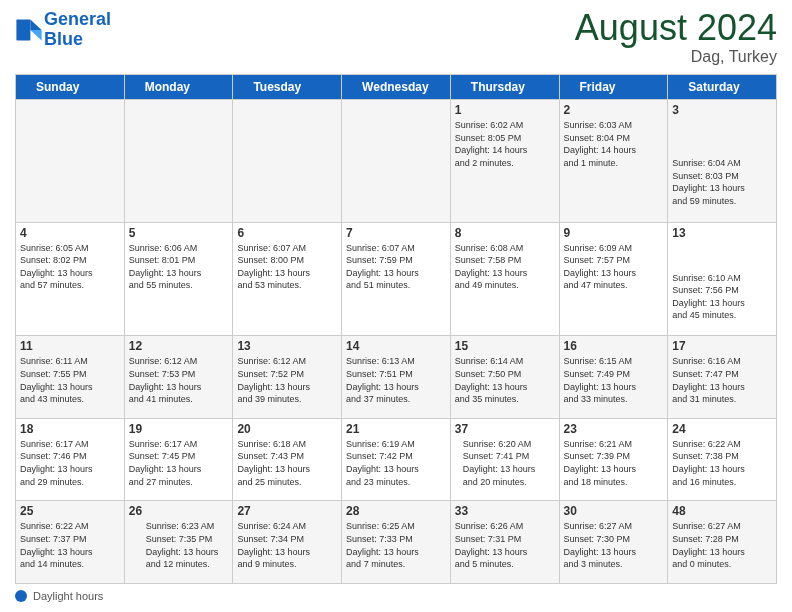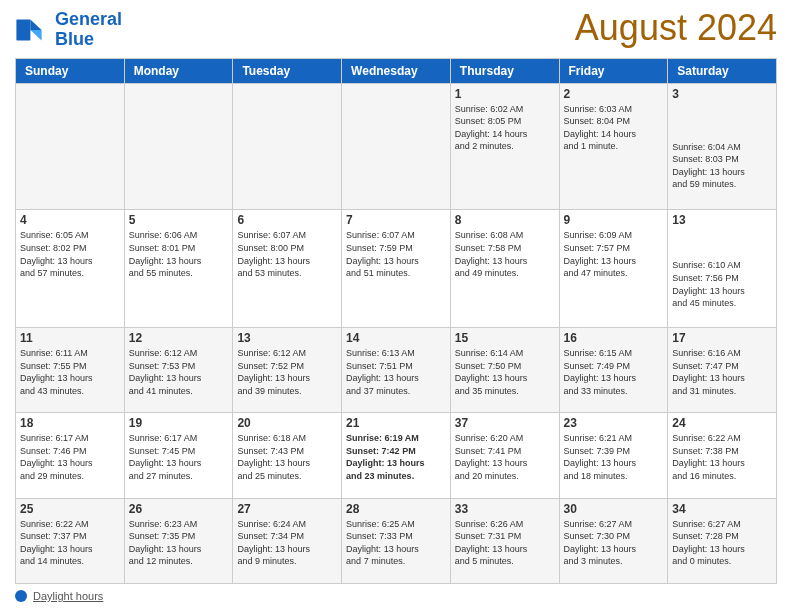--- a/index.html
+++ b/index.html
@@ -19,60 +19,60 @@
     }
     .header {
       display: flex;
       justify-content: space-between;
       align-items: flex-start;
       margin-bottom: 8px;
     }
     .logo {
       display: flex;
       align-items: center;
-      gap: 12px;
+      gap: 1px;
     }
     .logo-text {
       font-size: 18px;
       font-weight: bold;
       color: #333;
       line-height: 1.1;
     }
     .logo-text span {
       color: #1565c0;
     }
     .logo-icon {
       width: 28px;
       height: 28px;
     }
     .title-block {
       text-align: right;
     }
     .month-title {
       font-size: 36px;
       font-weight: 300;
-      color: #a16207;
+      color: #14532d;
       line-height: 1;
     }
     .subtitle {
       font-size: 16px;
       color: #555;
       margin-top: 2px;
     }
     .calendar {
       width: 100%;
       border-collapse: collapse;
       flex: 1;
     }
     .calendar th {
       background-color: #1565c0;
       color: #fff;
       font-size: 12px;
       font-weight: bold;
-      padding: 5px 9px;
+      padding: 5px 20px;
       text-align: left;
       border: 1px solid #ccc;
     }
     .calendar td {
       border: 1px solid #ccc;
       vertical-align: top;
       padding: 3px 4px;
       font-size: 9.5px;
       color: #333;
       background: #fff;
@@ -100,21 +100,20 @@
     .empty-cell {
       background: #f5f5f5;
     }
     .footer {
       display: flex;
       align-items: center;
       gap: 6px;
       margin-top: 6px;
       font-size: 11px;
       color: #555;
-      text-decoration: underline;
     }
     .footer-dot {
       width: 12px;
       height: 12px;
       background: #1565c0;
       border-radius: 50%;
       display: inline-block;
     }
   </style>
 </head>
@@ -128,20 +127,21 @@
         <polygon points="22,20 38,20 38,35" fill="#42a5f5"></polygon>
         <rect x="2" y="5" width="20" height="30" fill="#1565c0" rx="1"></rect>
       </svg>
       <div class="logo-text">
         <div><span>General</span></div>
         <div><span>Blue</span></div>
       </div>
     </div>
     <div class="title-block">
       <div class="month-title">August 2024</div>
+      <div class="subtitle">Dag, Turkey</div>
     </div>
   </div>
 
   <table class="calendar">
     <thead>
       <tr id="header-row">
           <th>Sunday</th>
           <th>Monday</th>
           <th>Tuesday</th>
           <th>Wednesday</th>
@@ -297,28 +297,28 @@
           </td>
           <td>
             <span class="day-num">20</span>
             <div class="day-info" style="white-space: pre-line;">Sunrise: 6:18 AM
 Sunset: 7:43 PM
 Daylight: 13 hours
 and 25 minutes.</div>
           </td>
           <td>
             <span class="day-num">21</span>
-            <div class="day-info" style="white-space: pre-line; font-weight: bold;">Sunrise: 6:19 AM
+            <div class="day-info" style="white-space: pre-line;">Sunrise: 6:19 AM
 Sunset: 7:42 PM
 Daylight: 13 hours
 and 23 minutes.</div>
           </td>
           <td>
             <span class="day-num">37</span>
-            <div class="day-info" style="white-space: pre-line;">Sunrise: 6:20 AM
+            <div class="day-info" style="white-space: pre-line; margin-left: 8px;">Sunrise: 6:20 AM
 Sunset: 7:41 PM
 Daylight: 13 hours
 and 20 minutes.</div>
           </td>
           <td>
             <span class="day-num">23</span>
             <div class="day-info" style="white-space: pre-line;">Sunrise: 6:21 AM
 Sunset: 7:39 PM
 Daylight: 13 hours
 and 18 minutes.</div>
@@ -334,21 +334,21 @@
         <tr>
           <td>
             <span class="day-num">25</span>
             <div class="day-info" style="white-space: pre-line;">Sunrise: 6:22 AM
 Sunset: 7:37 PM
 Daylight: 13 hours
 and 14 minutes.</div>
           </td>
           <td>
             <span class="day-num">26</span>
-            <div class="day-info" style="white-space: pre-line;">Sunrise: 6:23 AM
+            <div class="day-info" style="white-space: pre-line; margin-left: 17px;">Sunrise: 6:23 AM
 Sunset: 7:35 PM
 Daylight: 13 hours
 and 12 minutes.</div>
           </td>
           <td>
             <span class="day-num">27</span>
             <div class="day-info" style="white-space: pre-line;">Sunrise: 6:24 AM
 Sunset: 7:34 PM
 Daylight: 13 hours
 and 9 minutes.</div>
@@ -368,21 +368,21 @@
 and 5 minutes.</div>
           </td>
           <td>
             <span class="day-num">30</span>
             <div class="day-info" style="white-space: pre-line;">Sunrise: 6:27 AM
 Sunset: 7:30 PM
 Daylight: 13 hours
 and 3 minutes.</div>
           </td>
           <td>
-            <span class="day-num">34</span>
+            <span class="day-num">48</span>
             <div class="day-info" style="white-space: pre-line;">Sunrise: 6:27 AM
 Sunset: 7:28 PM
 Daylight: 13 hours
 and 0 minutes.</div>
           </td>
         </tr>
       </tbody>
   </table>
 
   <div class="footer">

